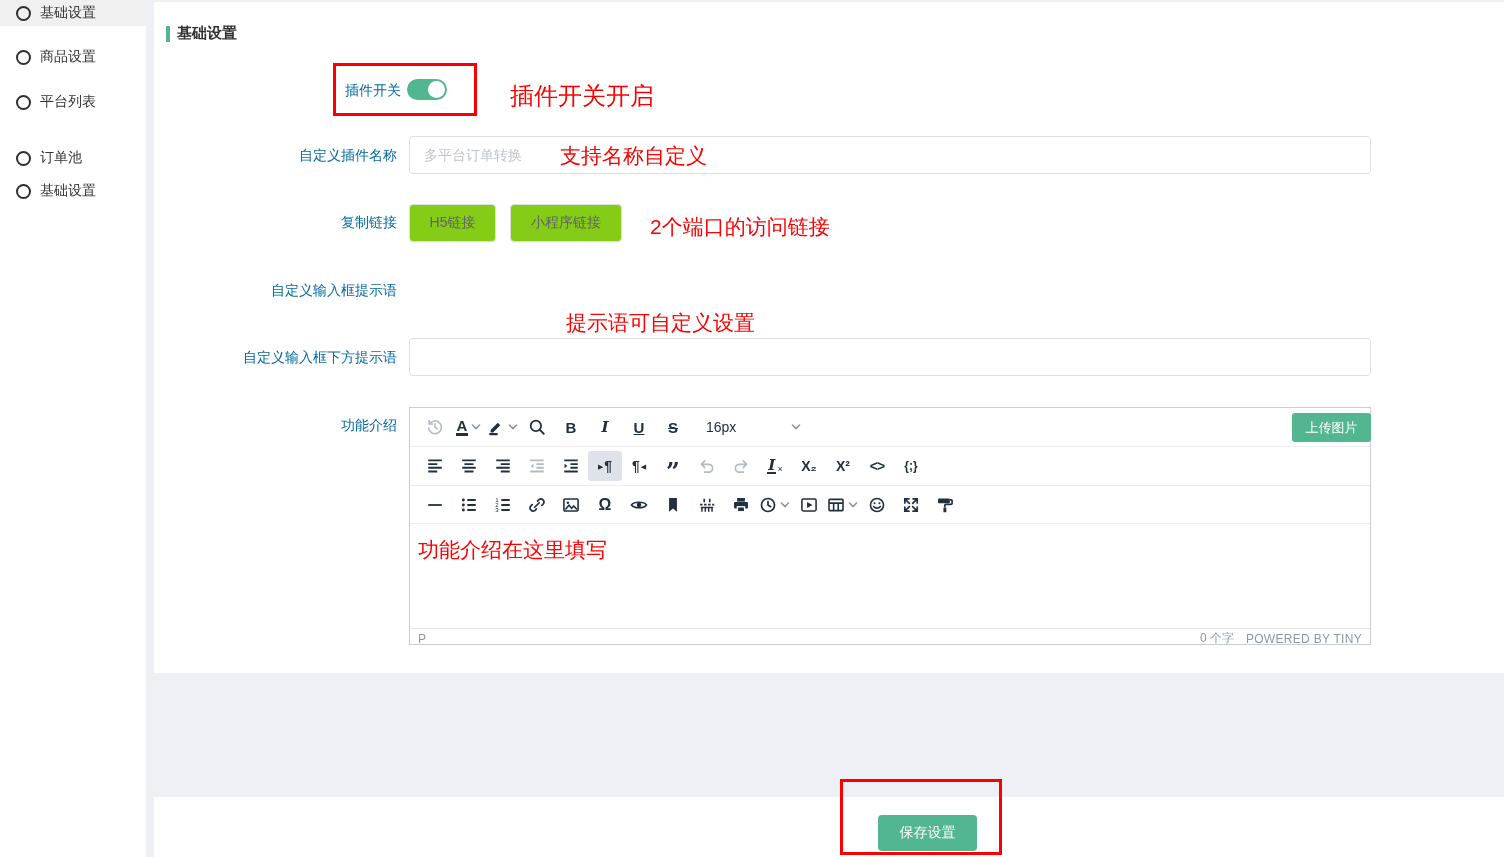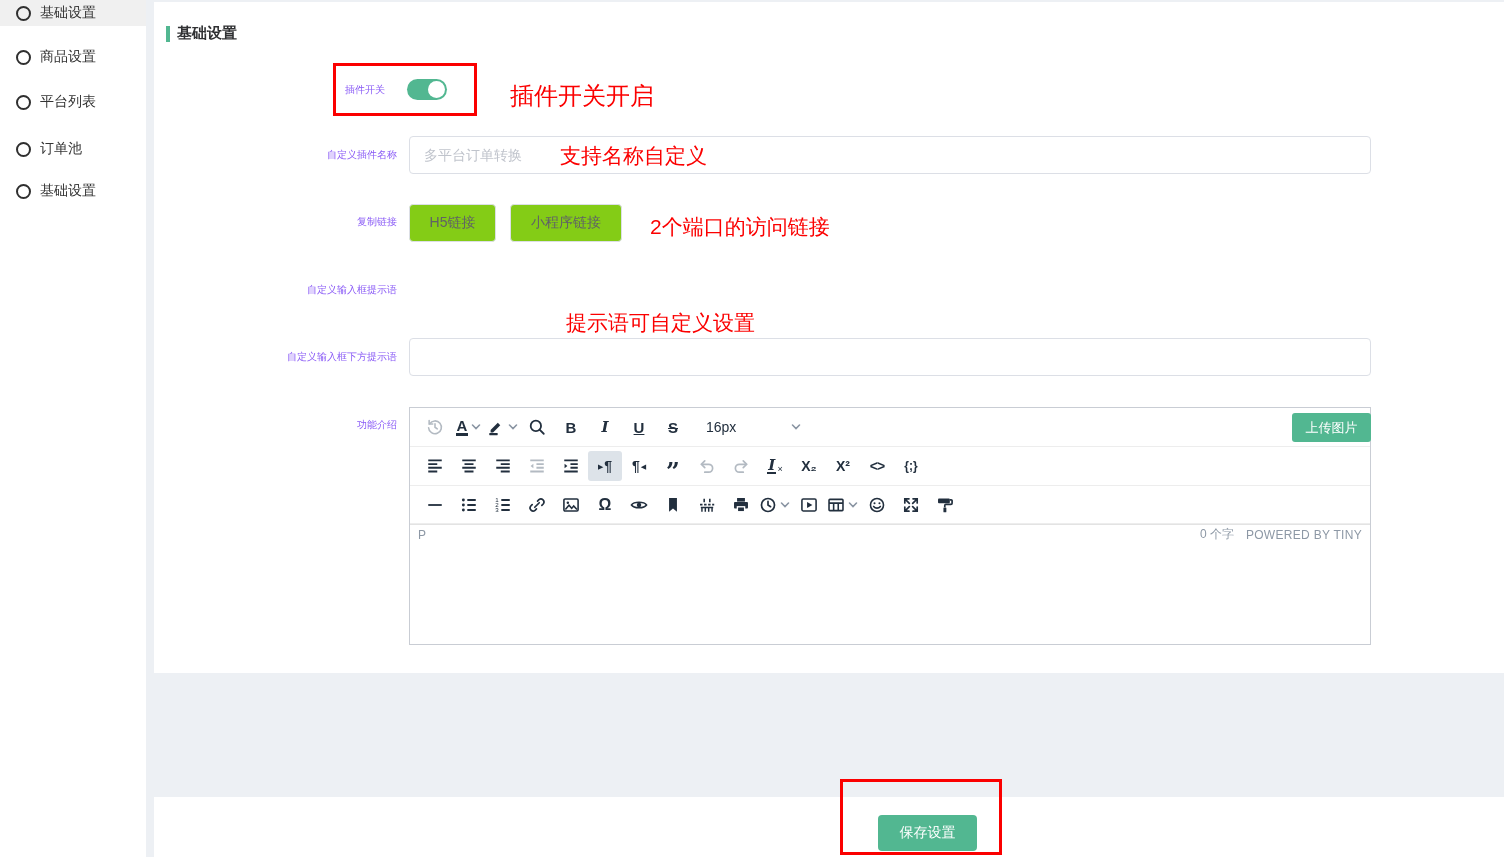--- a/index.html
+++ b/index.html
@@ -16,21 +16,21 @@
              gap:9px;padding-left:16px;box-sizing:border-box;font-size:14px;color:#333;cursor:pointer}
   .side-item.active{background:#f0f0f0}
   .ring{width:11px;height:11px;border:2px solid #2f2f2f;border-radius:50%;flex:0 0 auto}
 
   
   .sec-bar{position:absolute;left:166px;top:26px;width:4px;height:16px;background:#52b791}
   .sec-title{position:absolute;left:177px;top:19px;height:28px;line-height:28px;
              font-size:15px;font-weight:700;color:#303133}
 
   
-  .flabel{position:absolute;right:1107px;font-size:10px;color:#8b5cf6;line-height:20px;white-space:nowrap}
+  .flabel{position:absolute;right:1107px;font-size:14px;color:#0369a1;line-height:20px;white-space:nowrap}
 
   
   .ipt{position:absolute;left:409px;width:962px;height:38px;box-sizing:border-box;
        border:1px solid #dcdfe6;border-radius:4px;padding:0 14px;font-size:14px;color:#333;
        outline:none;background:#fff;font-family:inherit}
   .ipt::placeholder{color:#c0c4cc}
 
   .wbtn{position:absolute;height:38px;box-sizing:border-box;border:1px solid #dcdfe6;border-radius:4px;
         background:#84cc16;color:#606266;font-size:14px;cursor:pointer;font-family:inherit}
 
@@ -101,21 +101,21 @@
         <span data-name="sidebar-item-label">基础设置</span>
       </div>
       <div class="side-item" data-name="sidebar-item" style="top: 44px;">
         <span class="ring" data-name="circle-icon"></span>
         <span data-name="sidebar-item-label">商品设置</span>
       </div>
       <div class="side-item" data-name="sidebar-item" style="top: 89px;">
         <span class="ring" data-name="circle-icon"></span>
         <span data-name="sidebar-item-label">平台列表</span>
       </div>
-      <div class="side-item" data-name="sidebar-item" style="top: 136px; text-align: center;">
+      <div class="side-item" data-name="sidebar-item" style="top: 145px; text-align: center;">
         <span class="ring" data-name="circle-icon"></span>
         <span data-name="sidebar-item-label">订单池</span>
       </div>
       <div class="side-item" data-name="sidebar-item" style="top: 178px;">
         <span class="ring" data-name="circle-icon"></span>
         <span data-name="sidebar-item-label">基础设置</span>
       </div>
     </nav>
 
   <div class="sec-bar" data-name="section-accent-bar"></div>
@@ -369,20 +369,21 @@
           </svg>
         </button>
         <button class="tb" data-name="format-painter-icon">
           <svg viewBox="0 0 16 16">
             <rect x="1.8" y="2.2" width="10.5" height="4.2" rx="0.8" fill="currentColor"></rect>
             <path d="M12.3 3.4h1.2a0.8 0.8 0 0 1 .8.8v2.3a1 1 0 0 1-1 1H8.8a1 1 0 0 0-1 1v1.4" fill="none" stroke="currentColor" stroke-width="1.5"></path>
             <rect x="6.6" y="10.2" width="2.6" height="4.2" rx="0.5" fill="currentColor"></rect>
           </svg>
         </button>
       </div>
+    <div class="ed-body" data-name="editor-body">功能介绍在这里填写</div>
     <div class="ed-status" data-name="editor-status-bar">
       <span data-name="element-path">P</span>
       <span class="right">
         <span data-name="word-count">0 个字</span>
         <span class="powered" data-name="powered-by-tiny">POWERED BY TINY</span>
       </span>
     </div>
   </div>
   <button class="upload-btn" data-name="upload-image-button">上传图片</button>
 

